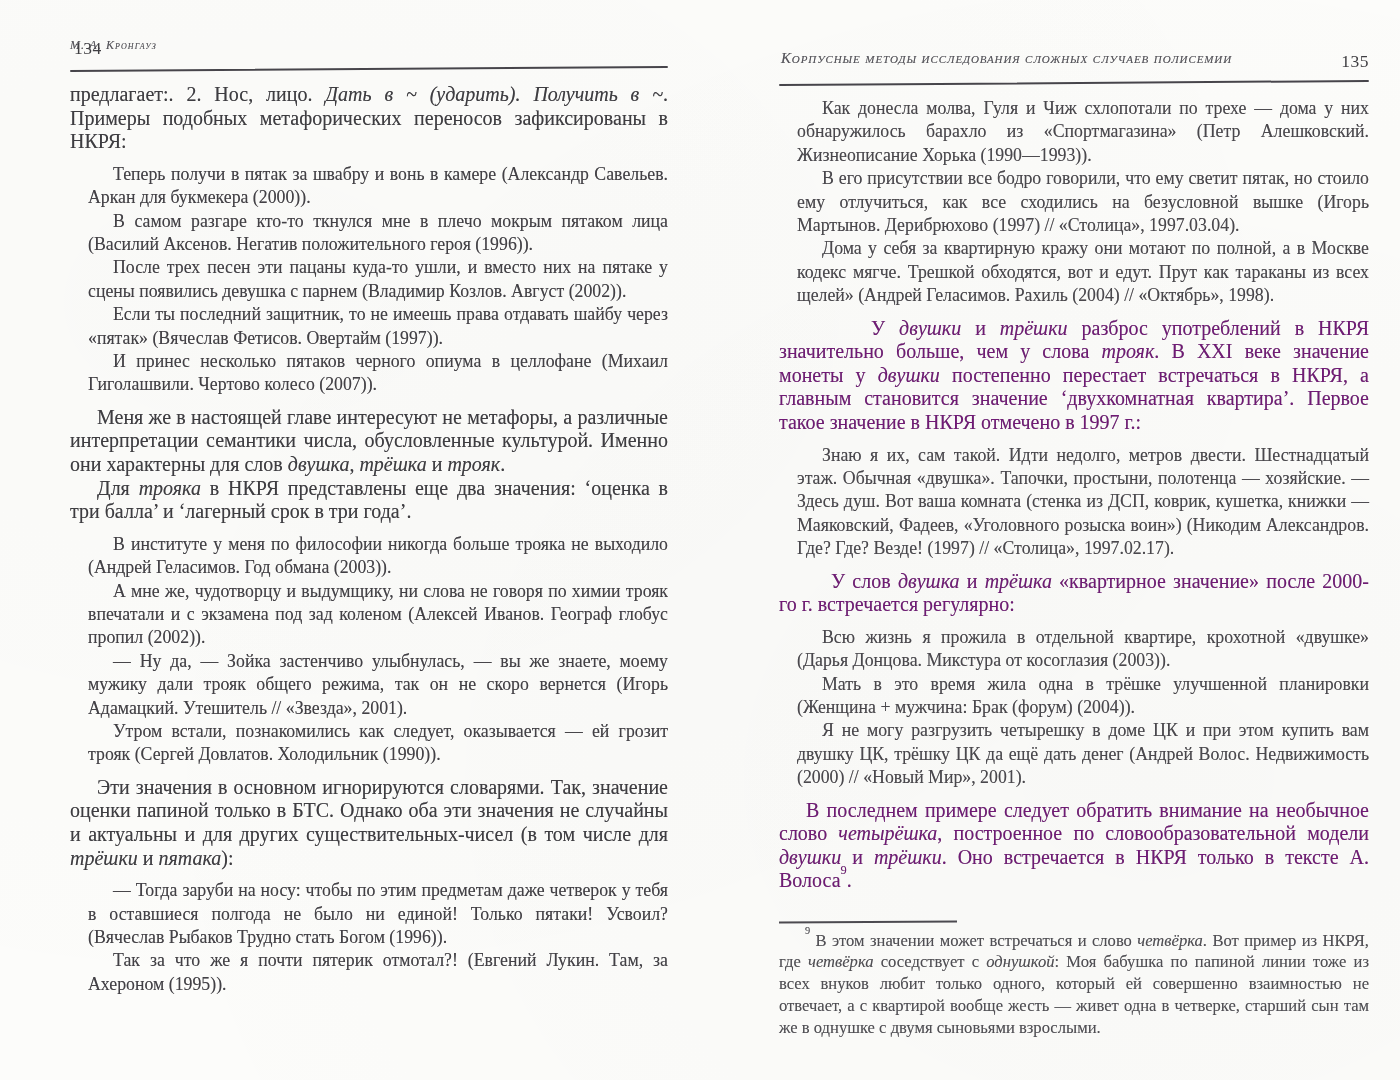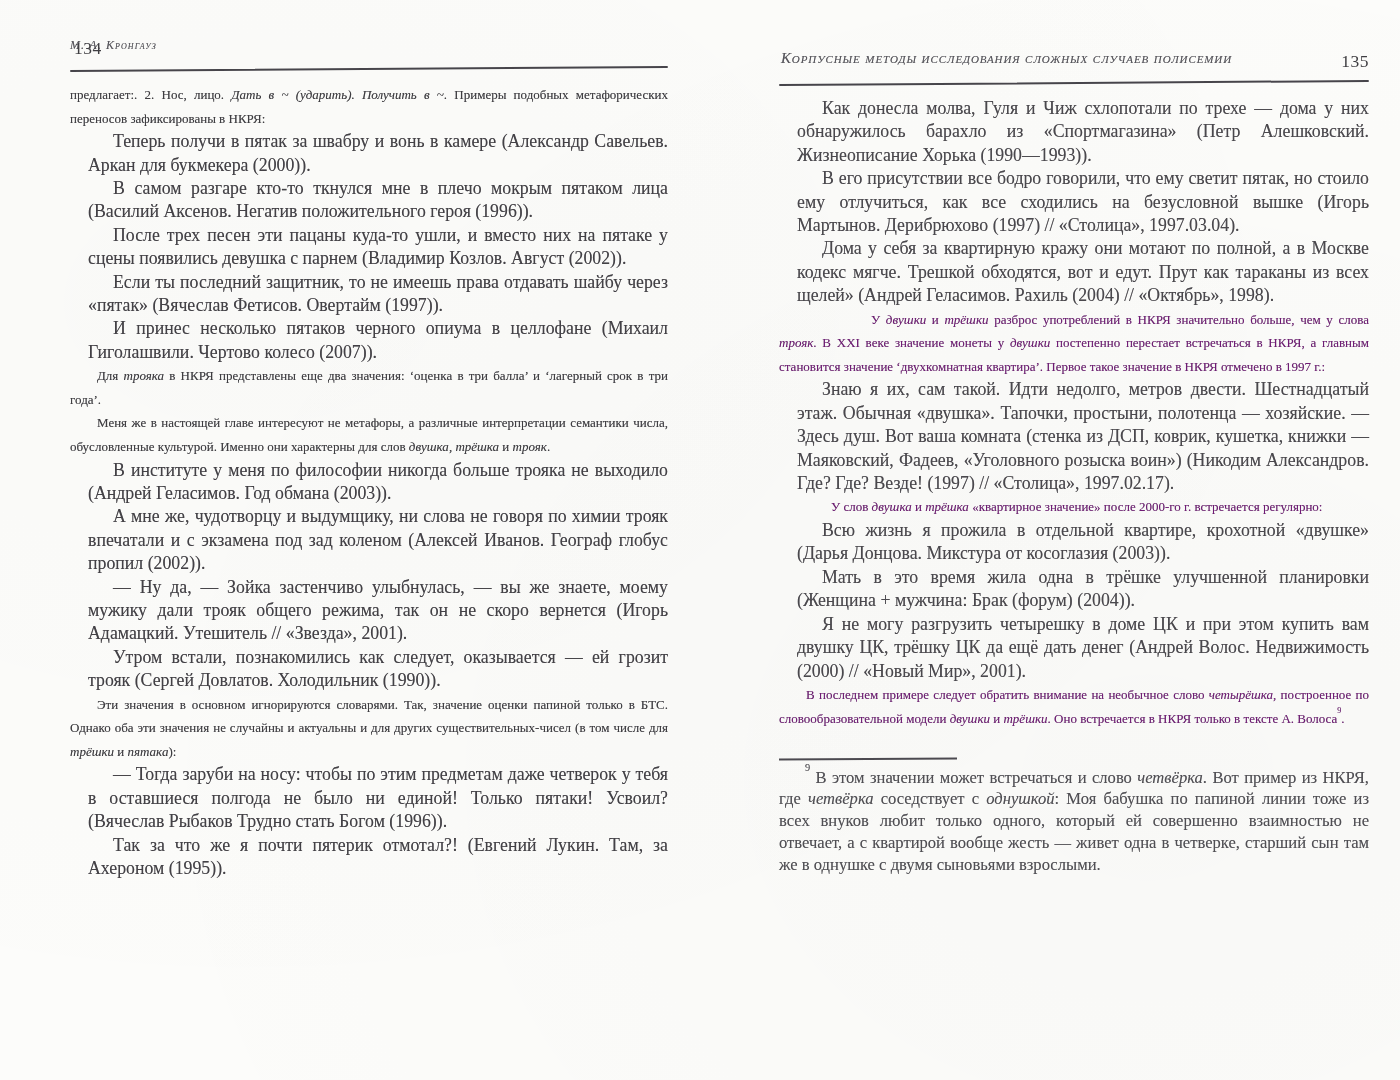--- a/index.html
+++ b/index.html
@@ -33,32 +33,32 @@
   }
   .head-rule {
     height: 2px; background: #47454b; margin-top: 6px;
     transform: rotate(-0.4deg); border-radius: 1px;
   }
   .page-right .head-rule { margin-top: 8px; }
 
   .body-col { margin-top: 13px; }
   p { margin: 0; text-align: justify; hyphens: none; }
   .body {
-    font-size: 13px; line-height: 23.6px; color: #3e3d41;
+    font-size: 20px; line-height: 23.6px; color: #3e3d41;
     text-indent: 27px; text-shadow: 0 0 0.5px rgba(70,70,75,.5);
   }
   .quote {
     font-size: 17.8px; line-height: 23.4px; color: #434146;
     margin-left: 18px; text-indent: 25px;
     text-shadow: 0 0 0.5px rgba(70,70,75,.45);
     font-family: Liberation Serif, serif;
   }
   .page-right .body  { color: #701a75; }
   .page-right .quote { color: #4a484d; }
-  .grp { }
+  .grp { margin-top: 9px; }
   .body.ind-none { text-indent: 0; }
   .body.ind-deep { text-indent: 92px; }
   .body.ind-mid  { text-indent: 52px; }
 
   sup {
     font-size: 0.62em; line-height: 0; position: relative; top: -0.5em;
   }
   .footnote-block { margin-top: 28px; }
   .footnote-rule {
     width: 178px; height: 1.6px; background: #4c4a50;
@@ -78,22 +78,22 @@
     <span class="running-head">М. А. Кронгауз</span>
   </div>
   <div class="head-rule"></div>
   <div class="body-col" id="left-body">
       <p class="body ind-none"><span>предлагает:. 2. Нос, лицо. </span><i>Дать в ~ (ударить). Получить в ~</i><span>. Примеры подобных метафорических переносов зафиксированы в НКРЯ:</span></p>
       <p class="quote grp"><span>Теперь получи в пятак за швабру и вонь в камере (Александр Савельев. Аркан для букмекера (2000)).</span></p>
       <p class="quote"><span>В самом разгаре кто-то ткнулся мне в плечо мокрым пятаком лица (Василий Аксенов. Негатив положительного героя (1996)).</span></p>
       <p class="quote"><span>После трех песен эти пацаны куда-то ушли, и вместо них на пятаке у сцены появились девушка с парнем (Владимир Козлов. Август (2002)).</span></p>
       <p class="quote"><span>Если ты последний защитник, то не имеешь права отдавать шайбу через «пятак» (Вячеслав Фетисов. Овертайм (1997)).</span></p>
       <p class="quote"><span>И принес несколько пятаков черного опиума в целлофане (Михаил Гиголашвили. Чертово колесо (2007)).</span></p>
+      <p class="body grp"><span>Меня же в настоящей главе интересуют не метафоры, а различные интерпретации семантики числа, обусловленные культурой. Именно они характерны для слов </span><i>двушка</i><span>, </span><i>трёшка</i><span> и </span><i>трояк</i><span>.</span></p>
       <p class="body"><span>Для </span><i>трояка</i><span> в НКРЯ представлены еще два значения: ‘оценка в три балла’ и ‘лагерный срок в три года’.</span></p>
-      <p class="body grp"><span>Меня же в настоящей главе интересуют не метафоры, а различные интерпретации семантики числа, обусловленные культурой. Именно они характерны для слов </span><i>двушка</i><span>, </span><i>трёшка</i><span> и </span><i>трояк</i><span>.</span></p>
       <p class="quote grp"><span>В институте у меня по философии никогда больше трояка не выходило (Андрей Геласимов. Год обмана (2003)).</span></p>
       <p class="quote"><span>А мне же, чудотворцу и выдумщику, ни слова не говоря по химии трояк впечатали и с экзамена под зад коленом (Алексей Иванов. Географ глобус пропил (2002)).</span></p>
       <p class="quote"><span>— Ну да, — Зойка застенчиво улыбнулась, — вы же знаете, моему мужику дали трояк общего режима, так он не скоро вернется (Игорь Адамацкий. Утешитель // «Звезда», 2001).</span></p>
       <p class="quote"><span>Утром встали, познакомились как следует, оказывается — ей грозит трояк (Сергей Довлатов. Холодильник (1990)).</span></p>
       <p class="body grp"><span>Эти значения в основном игнорируются словарями. Так, значение оценки папиной только в БТС. Однако оба эти значения не случайны и актуальны и для других существительных-чисел (в том числе для </span><i>трёшки</i><span> и </span><i>пятака</i><span>):</span></p>
       <p class="quote grp"><span>— Тогда заруби на носу: чтобы по этим предметам даже четверок у тебя в оставшиеся полгода не было ни единой! Только пятаки! Усвоил? (Вячеслав Рыбаков Трудно стать Богом (1996)).</span></p>
       <p class="quote"><span>Так за что же я почти пятерик отмотал?! (Евгений Лукин. Там, за Ахероном (1995)).</span></p>
     </div>
 </div>
 

